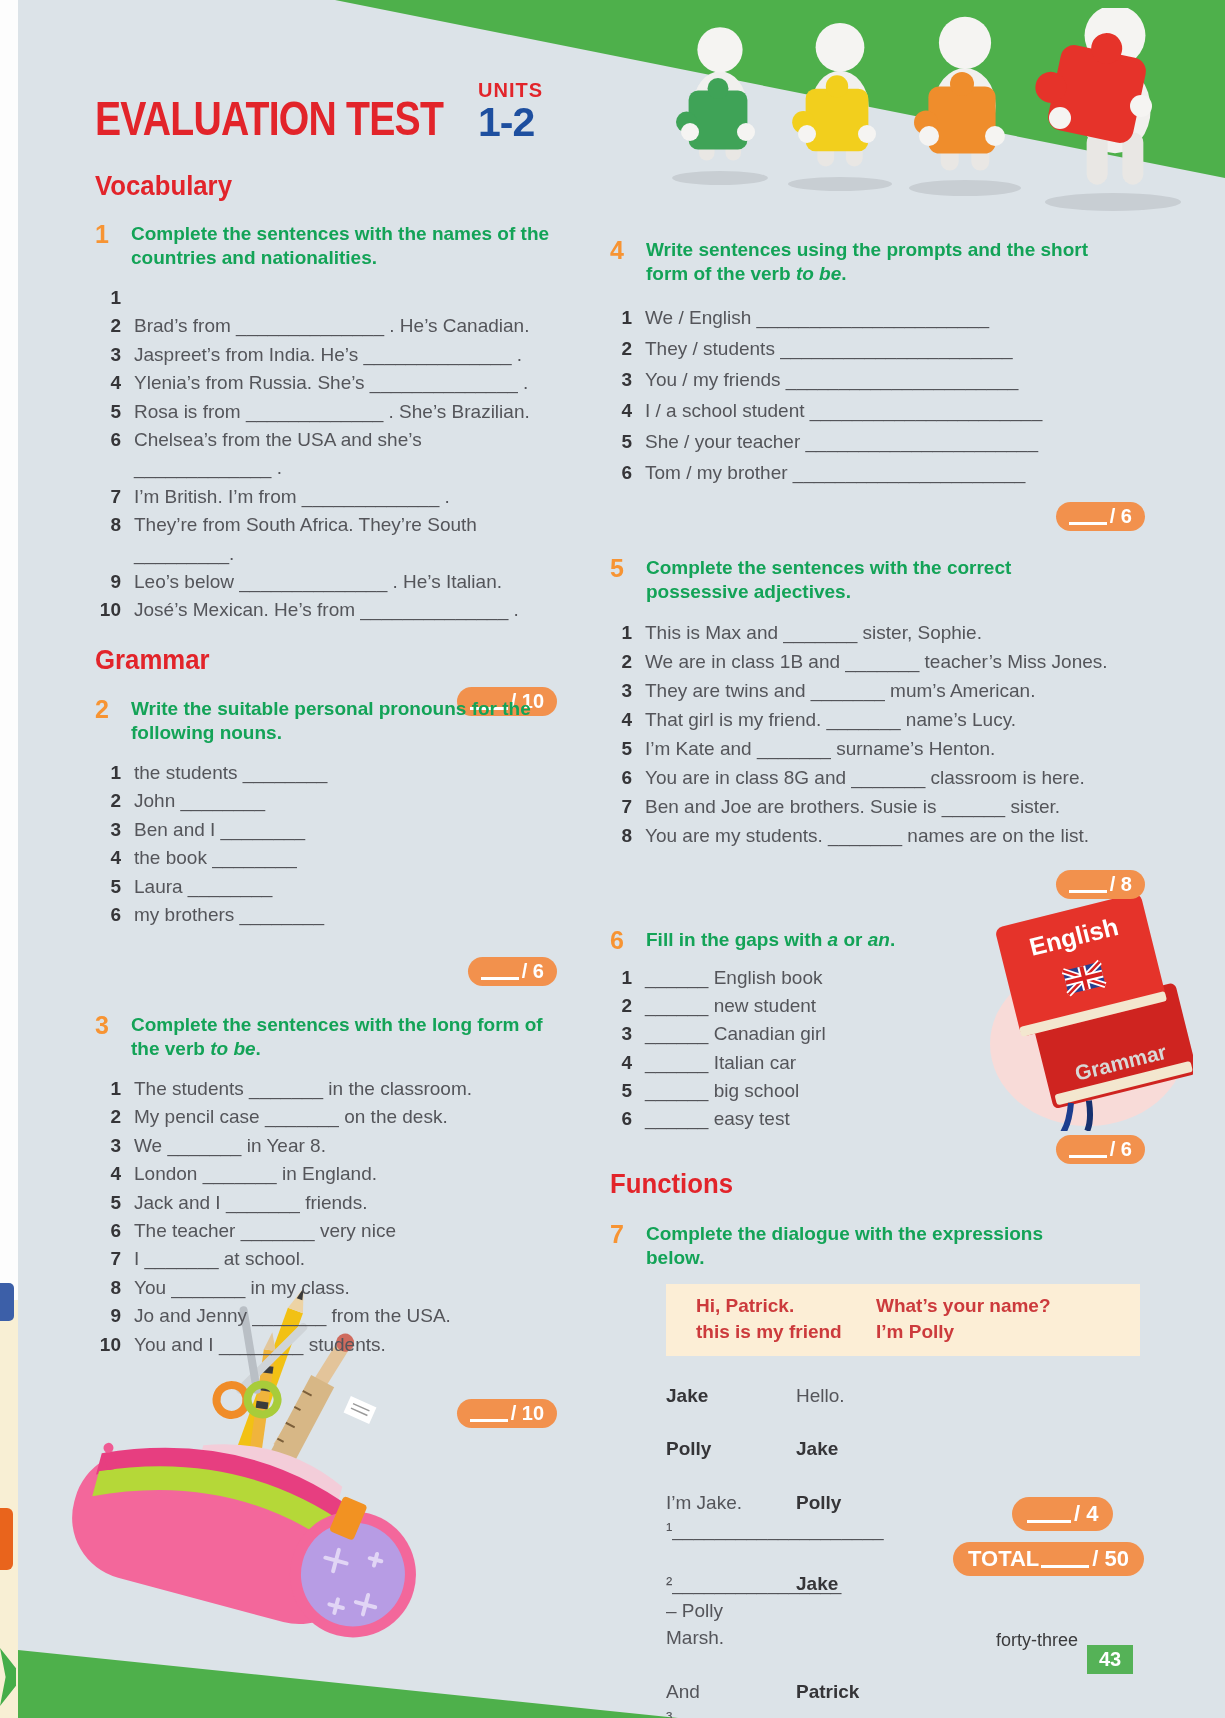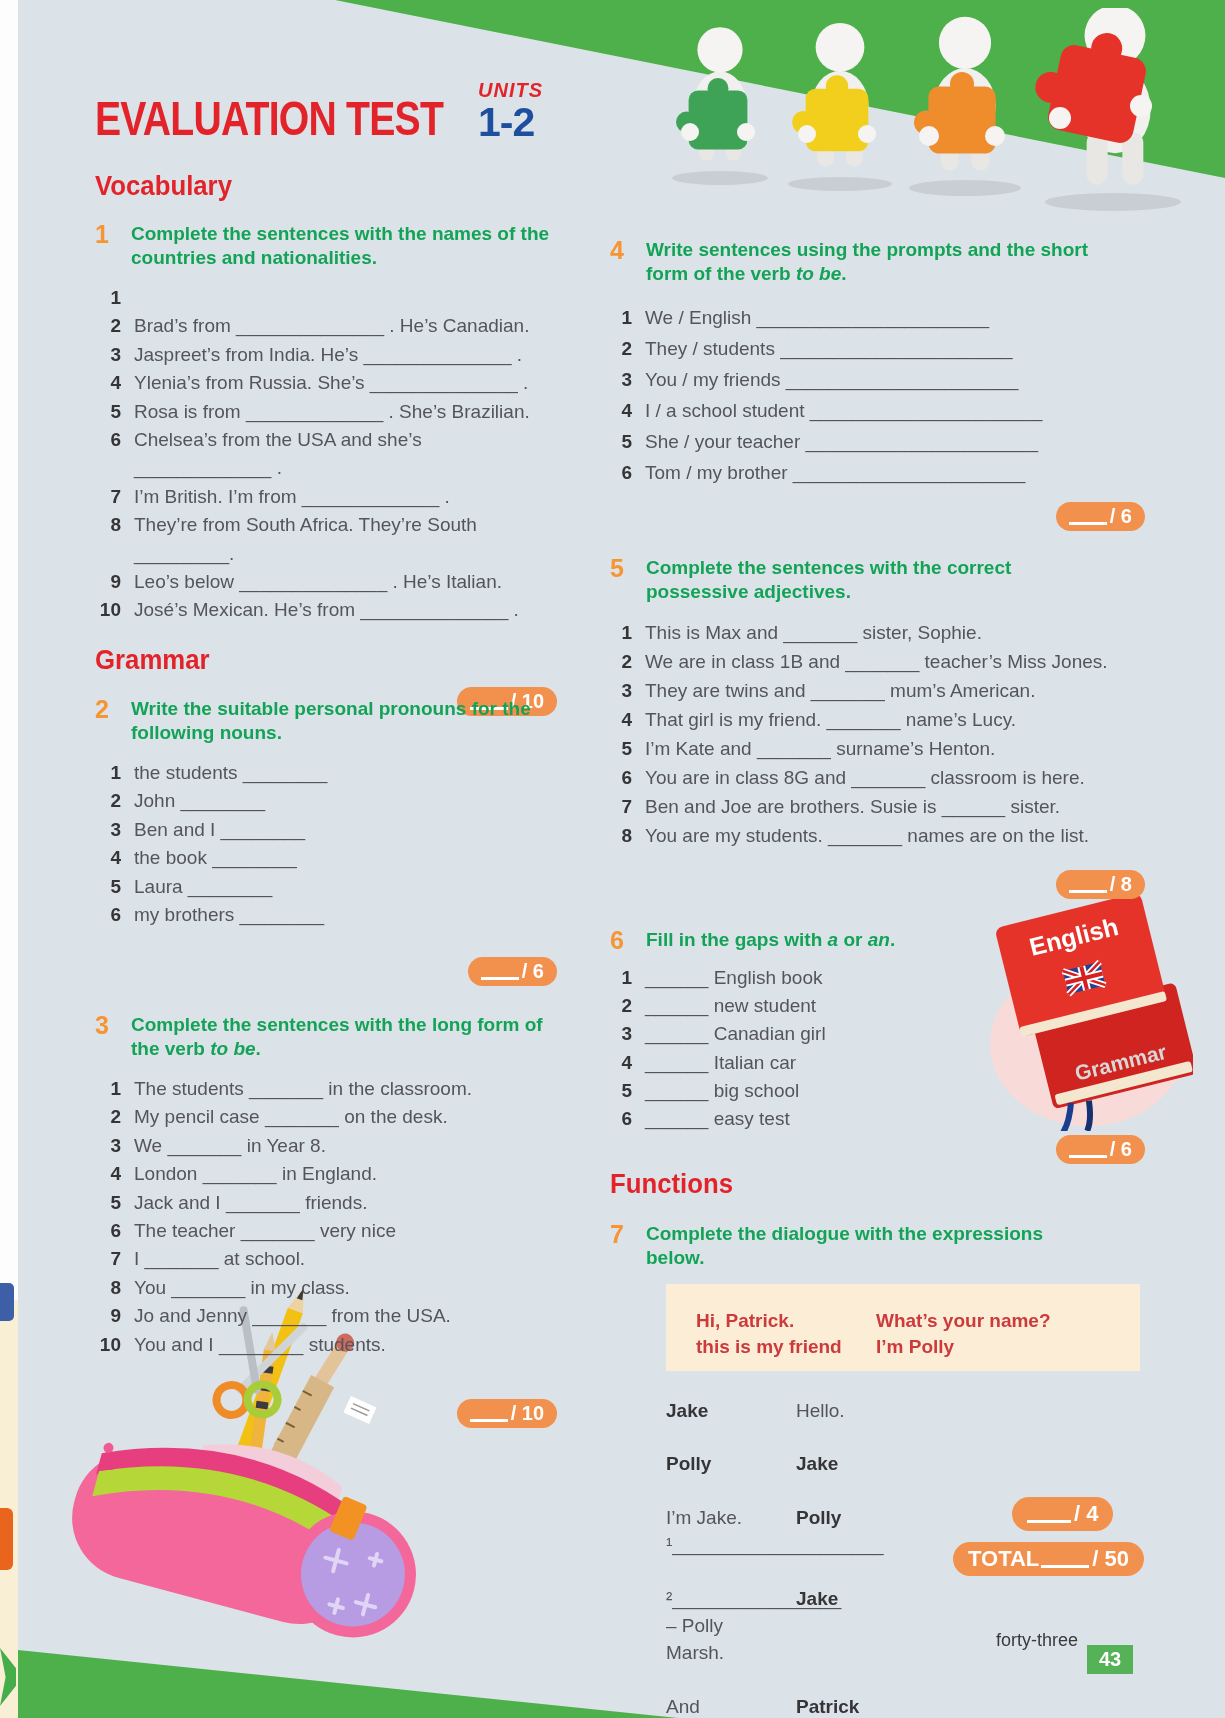--- a/index.html
+++ b/index.html
@@ -14,21 +14,21 @@
   .edge-cream{position:absolute;left:0;top:1300px;width:18px;height:418px;background:#f8efd4;}
   .frag{position:absolute;}
   .frag-blue{left:0;top:1283px;width:14px;height:38px;background:#3c5fa8;border-radius:0 5px 5px 0;}
   .frag-orange{left:0;top:1508px;width:13px;height:62px;background:#e9641c;border-radius:0 6px 6px 0;}
   .frag-green{left:0;top:1648px;width:16px;height:58px;background:#45ad49;
               clip-path:polygon(0 0,100% 35%,100% 65%,0 100%,35% 50%);}
   
   .title{position:absolute;left:95px;top:94px;margin:0;font-size:49px;font-weight:700;color:#e2242a;
          letter-spacing:-1px;line-height:1;transform:scaleX(.8);transform-origin:left;white-space:nowrap;}
   .units{position:absolute;left:478px;top:80px;line-height:1;}
-  .units-label{display:block;font-size:20px;font-weight:700;color:#e2242a;letter-spacing:1px;font-style:italic;}
+  .units-label{display:block;font-size:20px;font-weight:700;color:#e2242a;letter-spacing:1px;}
   .units-range{display:block;font-size:41px;font-weight:700;color:#1e4f9f;margin-top:2px;letter-spacing:-1px;}
   
   .sec{position:absolute;margin:0;font-size:28px;font-weight:700;color:#e2242a;
        transform:scaleX(.92);transform-origin:left;white-space:nowrap;}
   
   .ex{position:absolute;}
   .ex-head{display:flex;}
   .ex-num{flex:0 0 26px;font-size:25px;font-weight:700;color:#f79433;line-height:24px;margin-right:10px;}
   .ex-instr{margin:0;font-size:19px;font-weight:700;color:#13a357;line-height:24px;}
   .ex-instr i{font-style:italic;margin-top:12px;}
@@ -45,21 +45,21 @@
         font-size:20px;height:29px;border-radius:15px;padding:0 13px;}
   .pblank{display:inline-block;width:38px;height:14px;border-bottom:3px solid #ffffff;margin-right:3px;}
   .pill-big{position:absolute;left:1012px;top:1497px;height:34px;border-radius:17px;background:#f2914d;
             color:#fff;font-weight:700;font-size:22px;display:flex;align-items:center;padding:0 15px;}
   .pill-big .pblank{width:44px;height:15px;}
   .total-pill{position:absolute;left:953px;top:1542px;height:34px;border-radius:17px;background:#f2914d;
               color:#fff;font-weight:700;font-size:22px;display:flex;align-items:center;padding:0 15px;}
   .total-pill .pblank{width:48px;height:15px;margin-left:2px;}
   
   .expr-box{margin-left:56px;margin-top:14px;width:474px;box-sizing:border-box;background:#fceed6;
-            display:grid;grid-template-columns:180px 1fr;padding:24px 0 11px 30px;
+            display:grid;grid-template-columns:180px 1fr;padding:9px 0 11px 30px;
             font-size:19px;font-weight:700;line-height:26px;color:#cc3a3c;}
   .dlg{display:grid;grid-template-columns:104px 1fr;margin-left:56px;margin-top:26px;
        font-size:19px;line-height:27.4px;gap:26px;}
   .spk{font-weight:700;color:#353538;}
   .dtx{color:#54555a;}
   
   .pageword{position:absolute;left:960px;top:1630px;width:118px;text-align:right;
             font-size:18px;color:#3a3a3c;}
   .pagenum{position:absolute;left:1087px;top:1645px;width:46px;height:29px;background:#55b257;
            color:#fff;font-weight:700;font-size:20px;display:flex;align-items:center;justify-content:center;}

